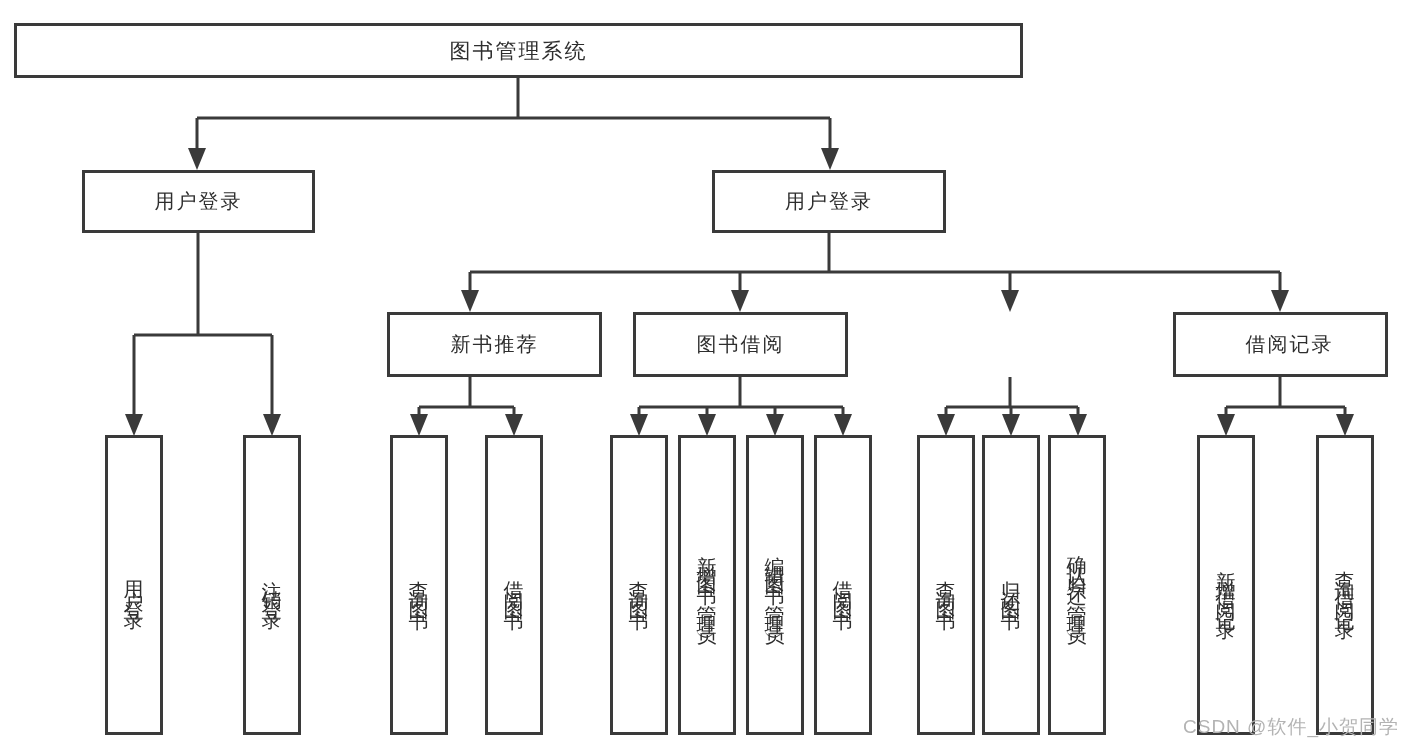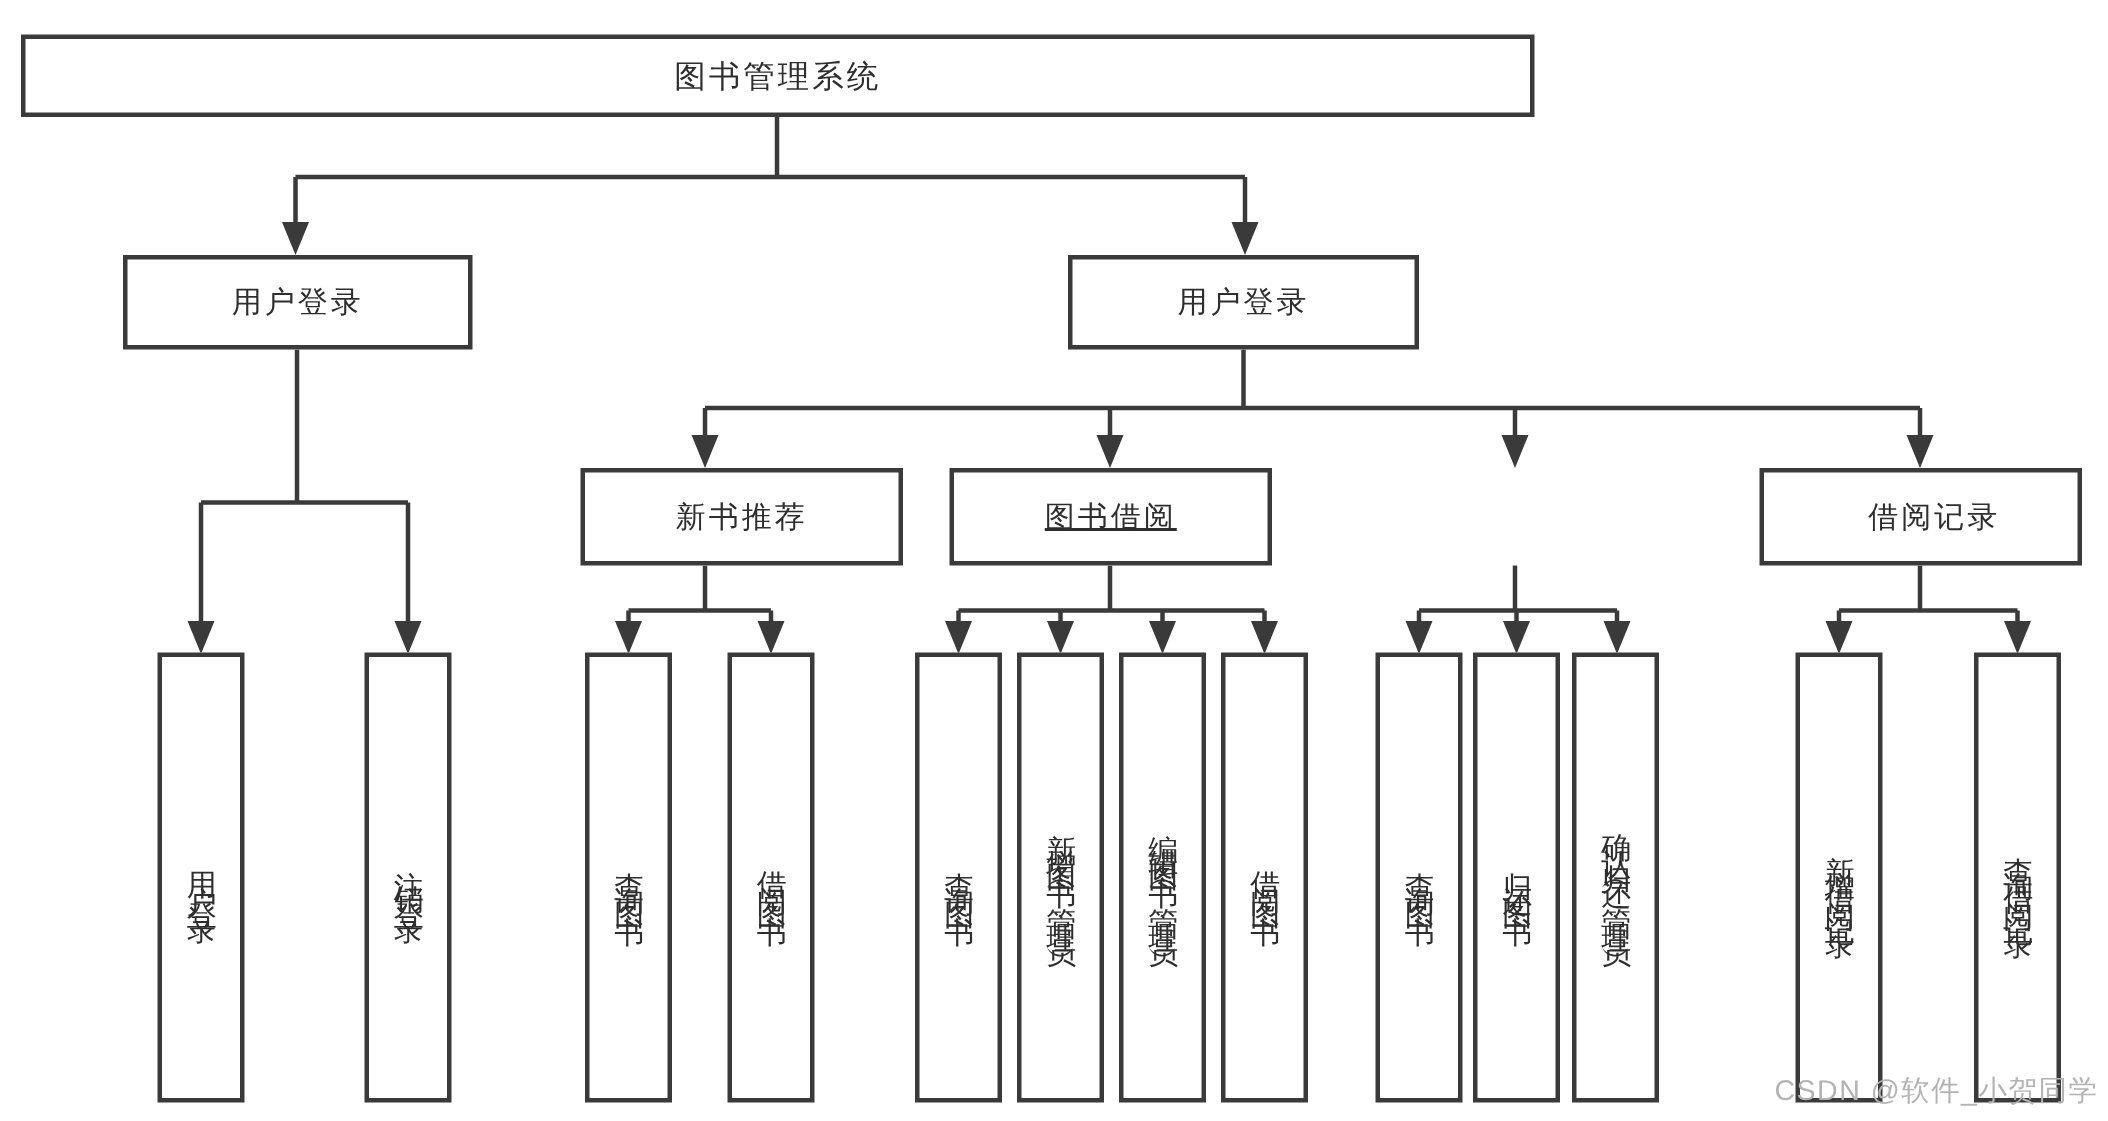--- a/index.html
+++ b/index.html
@@ -109,21 +109,21 @@
   <div class="node" style="left:82px; top:170px; width:233px; height:63px;">
     <span class="hlabel">用户登录</span>
   </div>
   <div class="node" style="left:712px; top:170px; width:234px; height:63px;">
     <span class="hlabel">用户登录</span>
   </div>
 
   <div class="node" style="left:363px; top:312px; width:215px; height:65px;margin-left:24px;">
     <span class="hlabel">新书推荐</span>
   </div>
-  <div class="node" style="left:633px; top:312px; width:215px; height:65px;text-decoration:underline;">
+  <div class="node" style="left:633px; top:312px; width:215px; height:65px;">
     <span class="hlabel">图书借阅</span>
   </div>
   <div class="node" style="left:1173px; top:312px; width:215px; height:65px;padding-left:18px;">
     <span class="hlabel">借阅记录</span>
   </div>
 
   <div class="node vnode" style="left:105px;">
     <span class="vlabel">用户登录</span>
   </div>
   <div class="node vnode" style="left:243px;">

